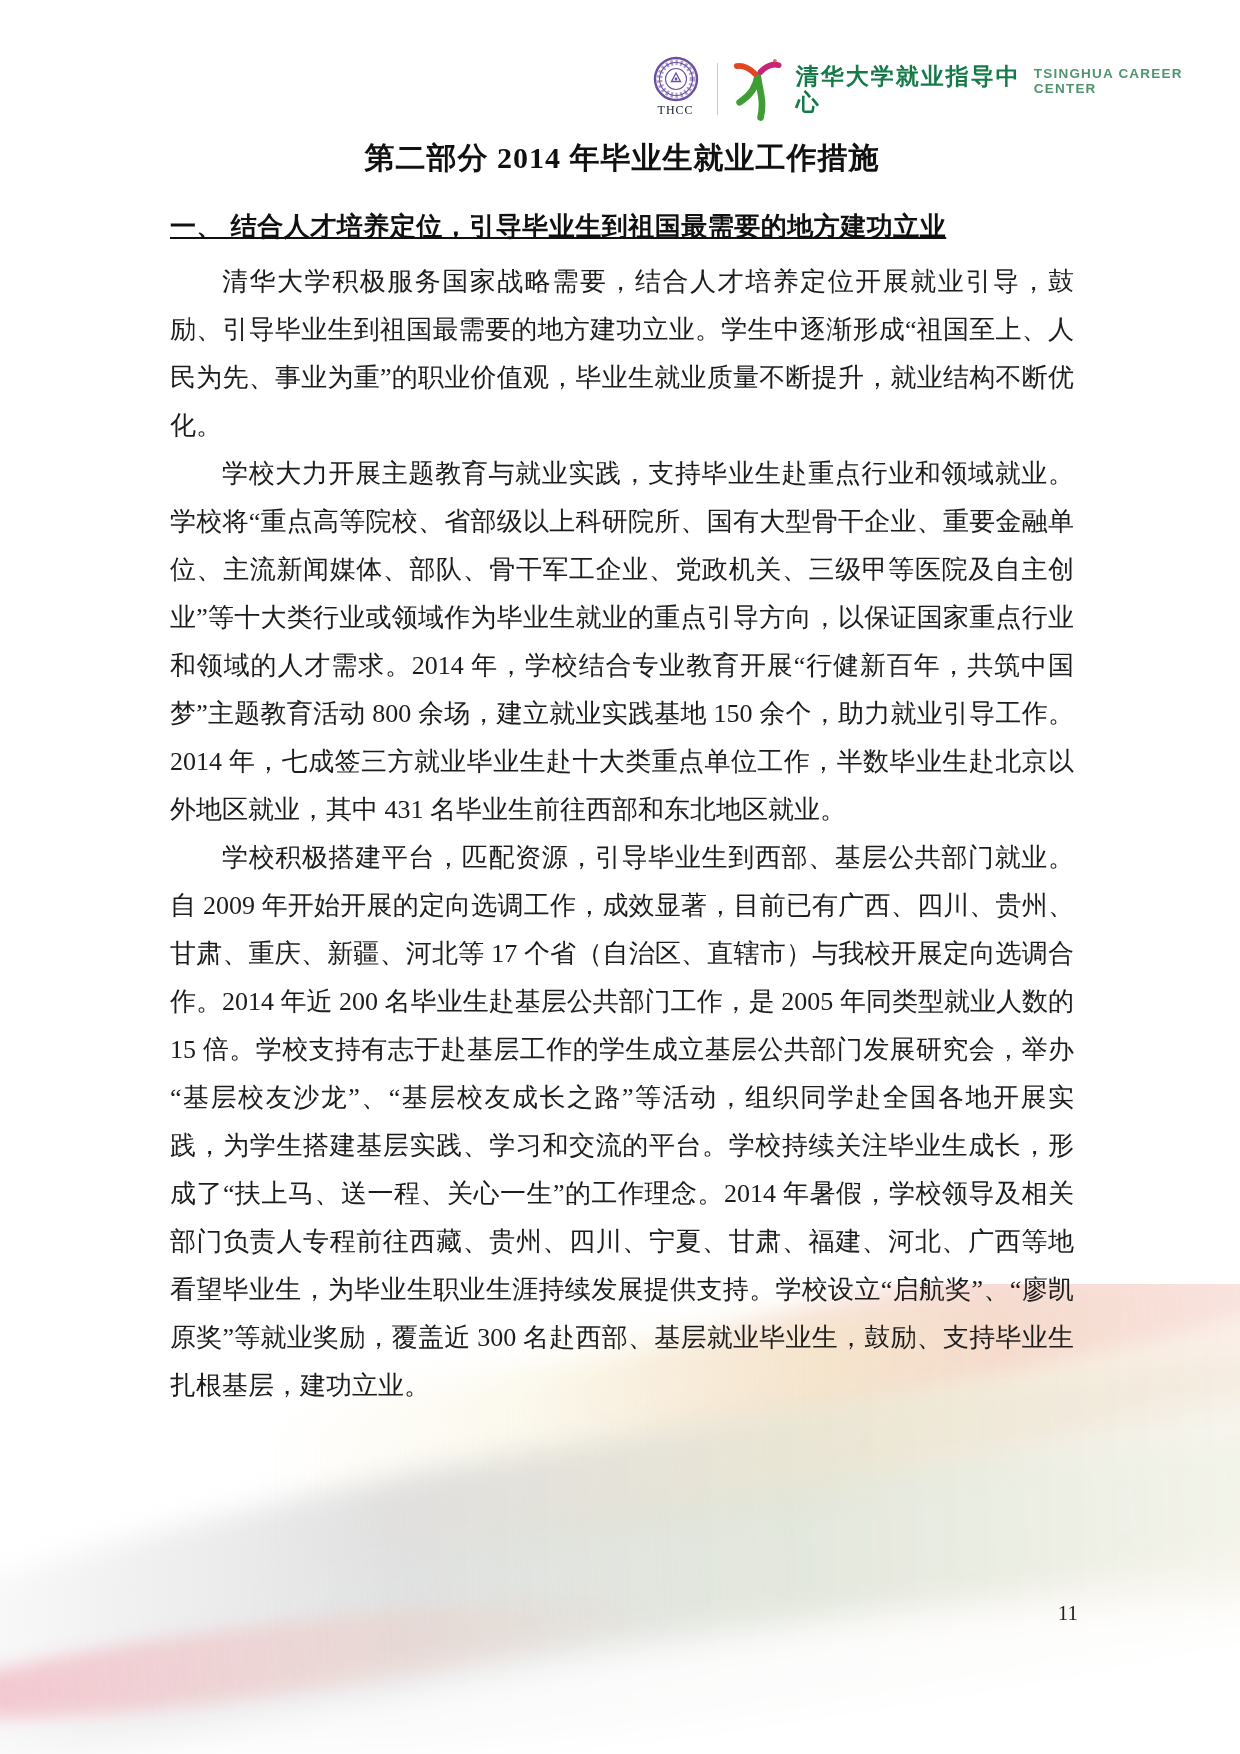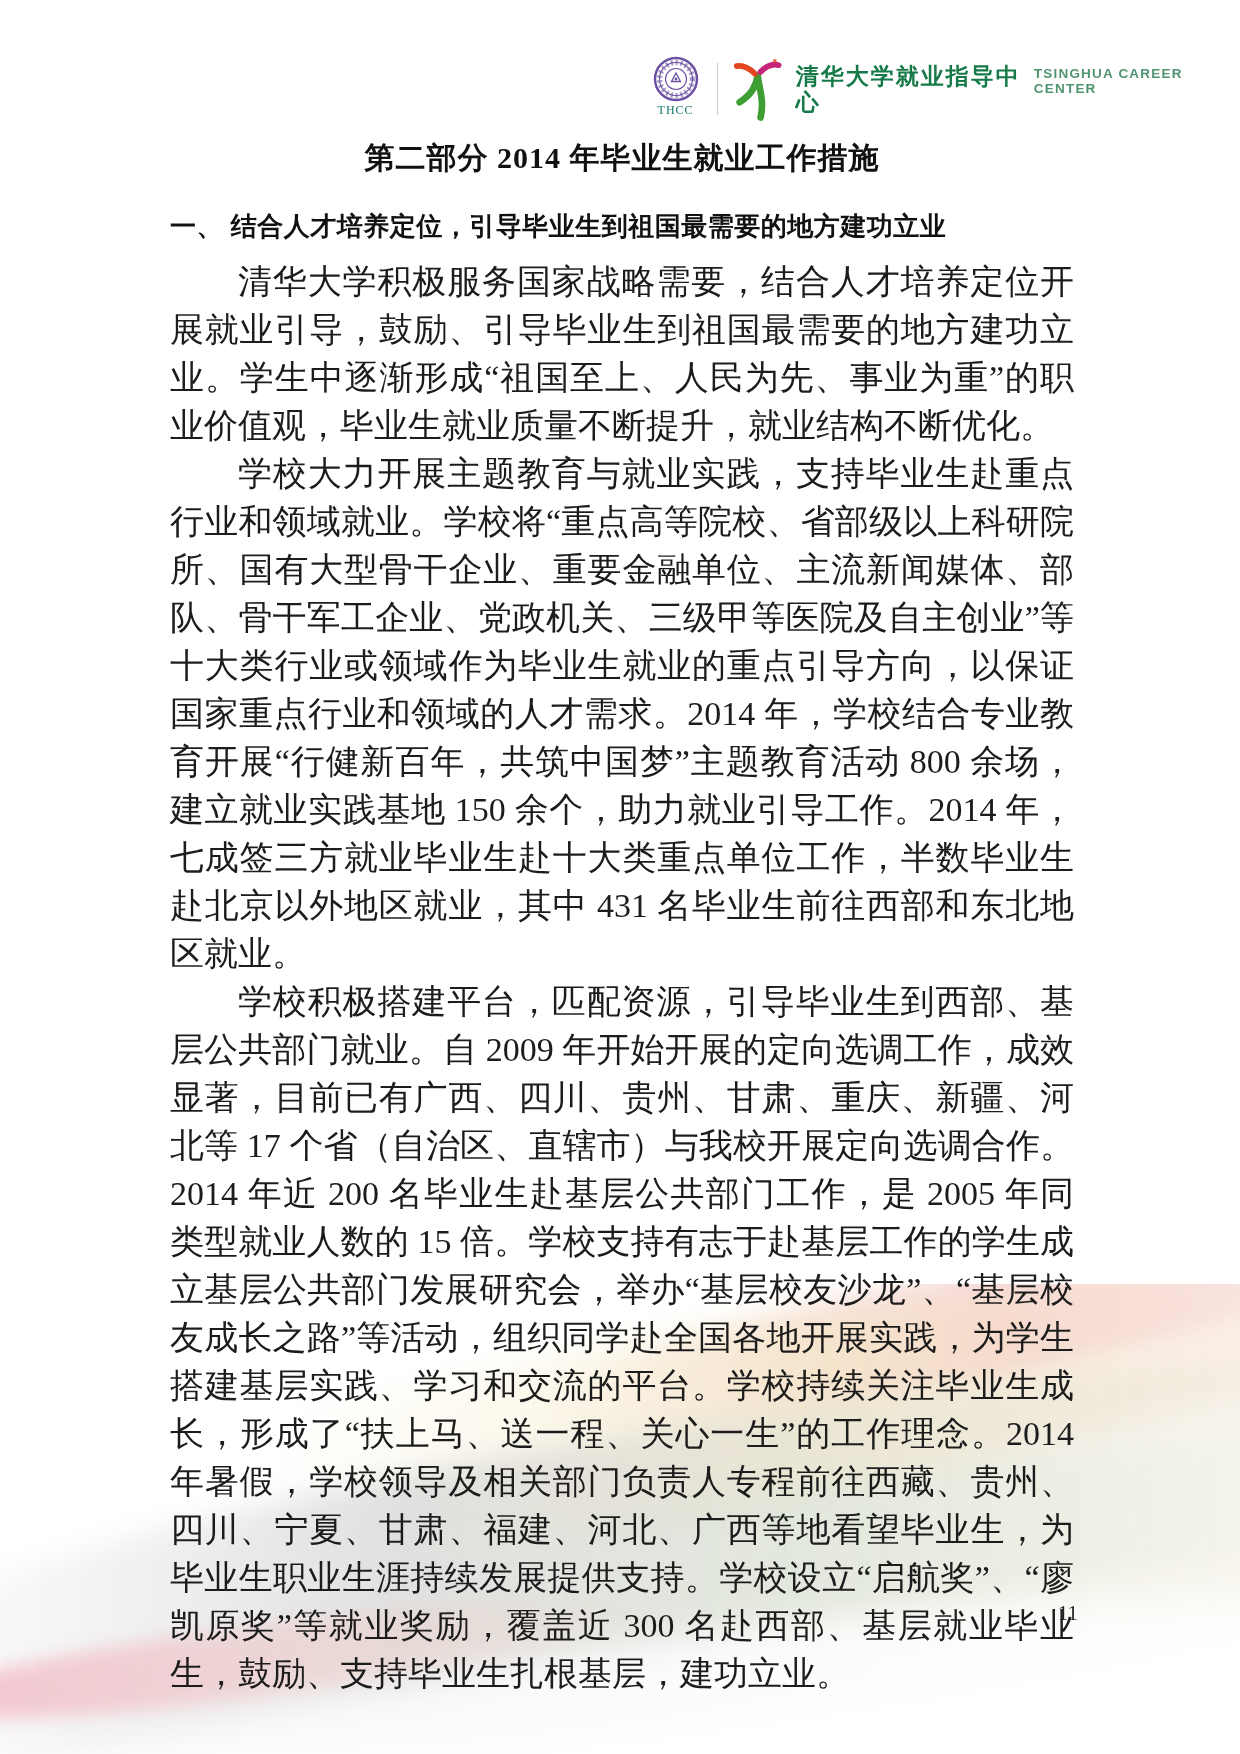--- a/index.html
+++ b/index.html
@@ -15,21 +15,21 @@
   
   .header{position:relative;height:132px;z-index:2;}
   .logo-block{
     position:absolute;left:648px;top:56px;
     display:flex;align-items:center;gap:14px;
   }
   .seal{width:58px;height:66px;display:flex;flex-direction:column;align-items:center;}
   .seal svg{display:block;}
   .seal-text{
     font-family:"Liberation Serif",serif;
-    font-size:12px;letter-spacing:1px;color:#0f766e;margin-top:1px;
+    font-size:12px;letter-spacing:1px;color:#0f172a;margin-top:1px;
   }
   .logo-divider{width:1px;height:52px;background:#c9c9c9;}
   .person{width:52px;height:64px;}
   .org-names{display:flex;flex-direction:row;justify-content:center;line-height:1.15;}
   .org-cn{
     font-family:"Liberation Sans","DejaVu Sans",sans-serif;
     font-weight:bold;font-size:23px;color:#157a48;letter-spacing:2px;
   }
   .org-en{
     font-family:"Liberation Sans","DejaVu Sans",sans-serif;
@@ -49,24 +49,25 @@
     letter-spacing:1px;
     color:#111;
   }
   .sec-heading{
     font-family:"Liberation Sans","DejaVu Sans",sans-serif;
     font-weight:bold;
     font-size:26px;
     color:#111;
     margin:30px 0 14px 0;
     letter-spacing:0.5px;
+    text-decoration:underline;
   }
   .sec-heading.second{margin-top:44px;}
   .para{
-    font-size:34px;
+    font-size:26px;
     line-height:48px;
     text-align:justify;
     text-indent:2em;
     margin:0;
     color:#1c1c1c;
   }
   
   .footer-art{
     position:absolute;left:0;right:0;bottom:0;height:470px;
     z-index:1;overflow:hidden;pointer-events:none;

